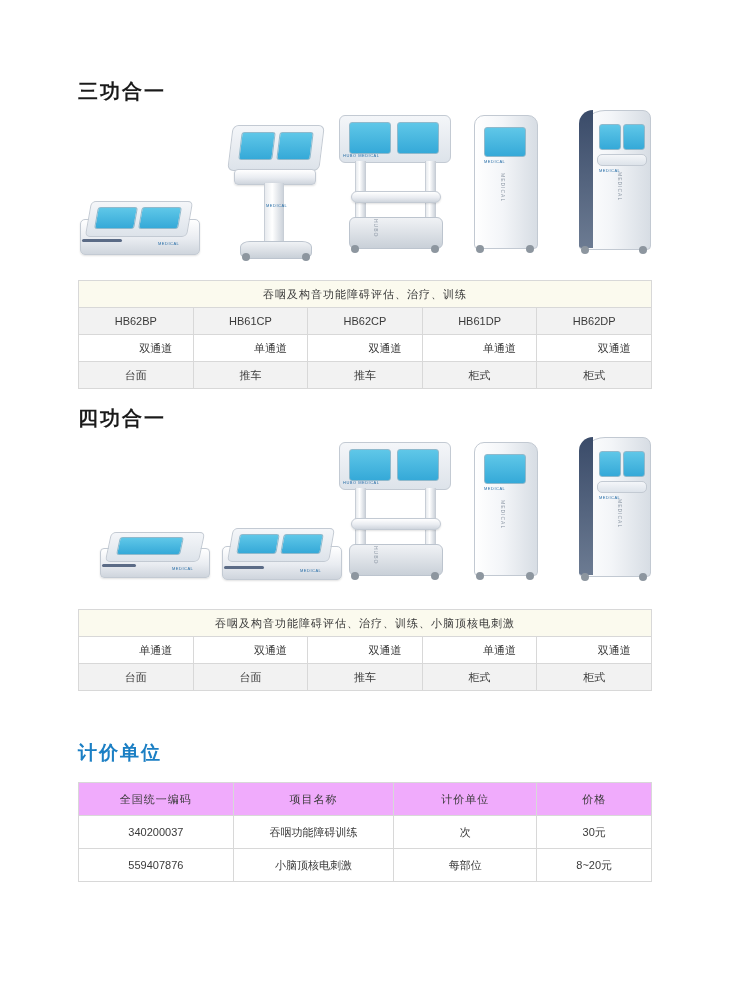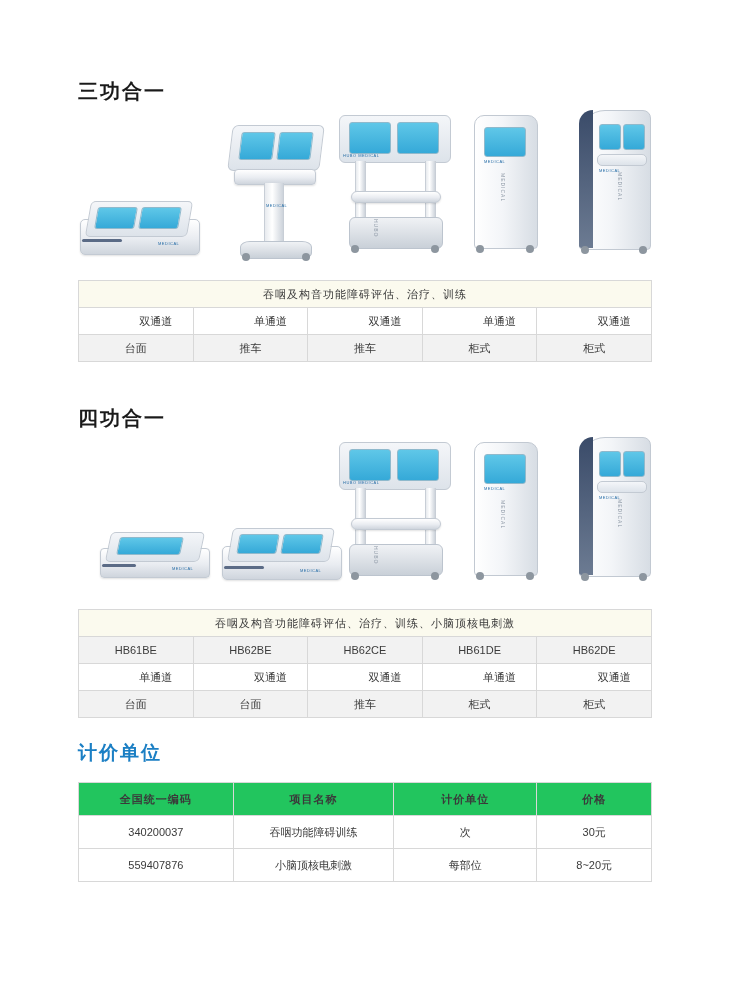--- a/index.html
+++ b/index.html
@@ -165,22 +165,22 @@
     font-size: 11px;
   }
   table.fee td, table.fee th {
     border: 1px solid #d8d8d8;
     height: 30px;
     text-align: center;
     font-weight: normal;
     color: #3a3a3a;
   }
   table.fee thead td {
-    background: #22c55e;
-    font-weight: bold;
+    background: #f0abfc;
+    font-weight: normal;
     letter-spacing: 1px;
   }
   table.fee tbody td {
     background: #ffffff;
   }
 </style>
 </head>
 <body>
 
 <div class="page">
@@ -244,20 +244,27 @@
       <div class="dev-wheel" style="left:16px; top:136px;"></div>
       <div class="dev-wheel" style="left:74px; top:136px;"></div>
     </div>
   </div>
 
   <table class="spec spec-1">
     <tbody>
         <tr class="head">
       <td colspan="5">吞咽及构音功能障碍评估、治疗、训练</td>
     </tr>
+    <tr class="alt">
+      <td>HB62BP</td>
+      <td>HB61CP</td>
+      <td>HB62CP</td>
+      <td>HB61DP</td>
+      <td>HB62DP</td>
+    </tr>
     <tr class="plain">
       <td>双通道</td>
       <td>单通道</td>
       <td>双通道</td>
       <td>单通道</td>
       <td>双通道</td>
     </tr>
     <tr class="alt">
       <td>台面</td>
       <td>推车</td>
@@ -322,27 +329,20 @@
       <div class="dev-logo" style="left:34px; top:58px;">MEDICAL</div>
       <div class="dev-wheel" style="left:16px; top:136px;"></div>
       <div class="dev-wheel" style="left:74px; top:136px;"></div>
     </div>
   </div>
 
   <table class="spec spec-2">
     <tbody>
         <tr class="head">
       <td colspan="5">吞咽及构音功能障碍评估、治疗、训练、小脑顶核电刺激</td>
-    </tr>
-    <tr class="alt">
-      <td>HB61BE</td>
-      <td>HB62BE</td>
-      <td>HB62CE</td>
-      <td>HB61DE</td>
-      <td>HB62DE</td>
     </tr>
     <tr class="plain">
       <td>单通道</td>
       <td>双通道</td>
       <td>双通道</td>
       <td>单通道</td>
       <td>双通道</td>
     </tr>
     <tr class="alt">
       <td>台面</td>

